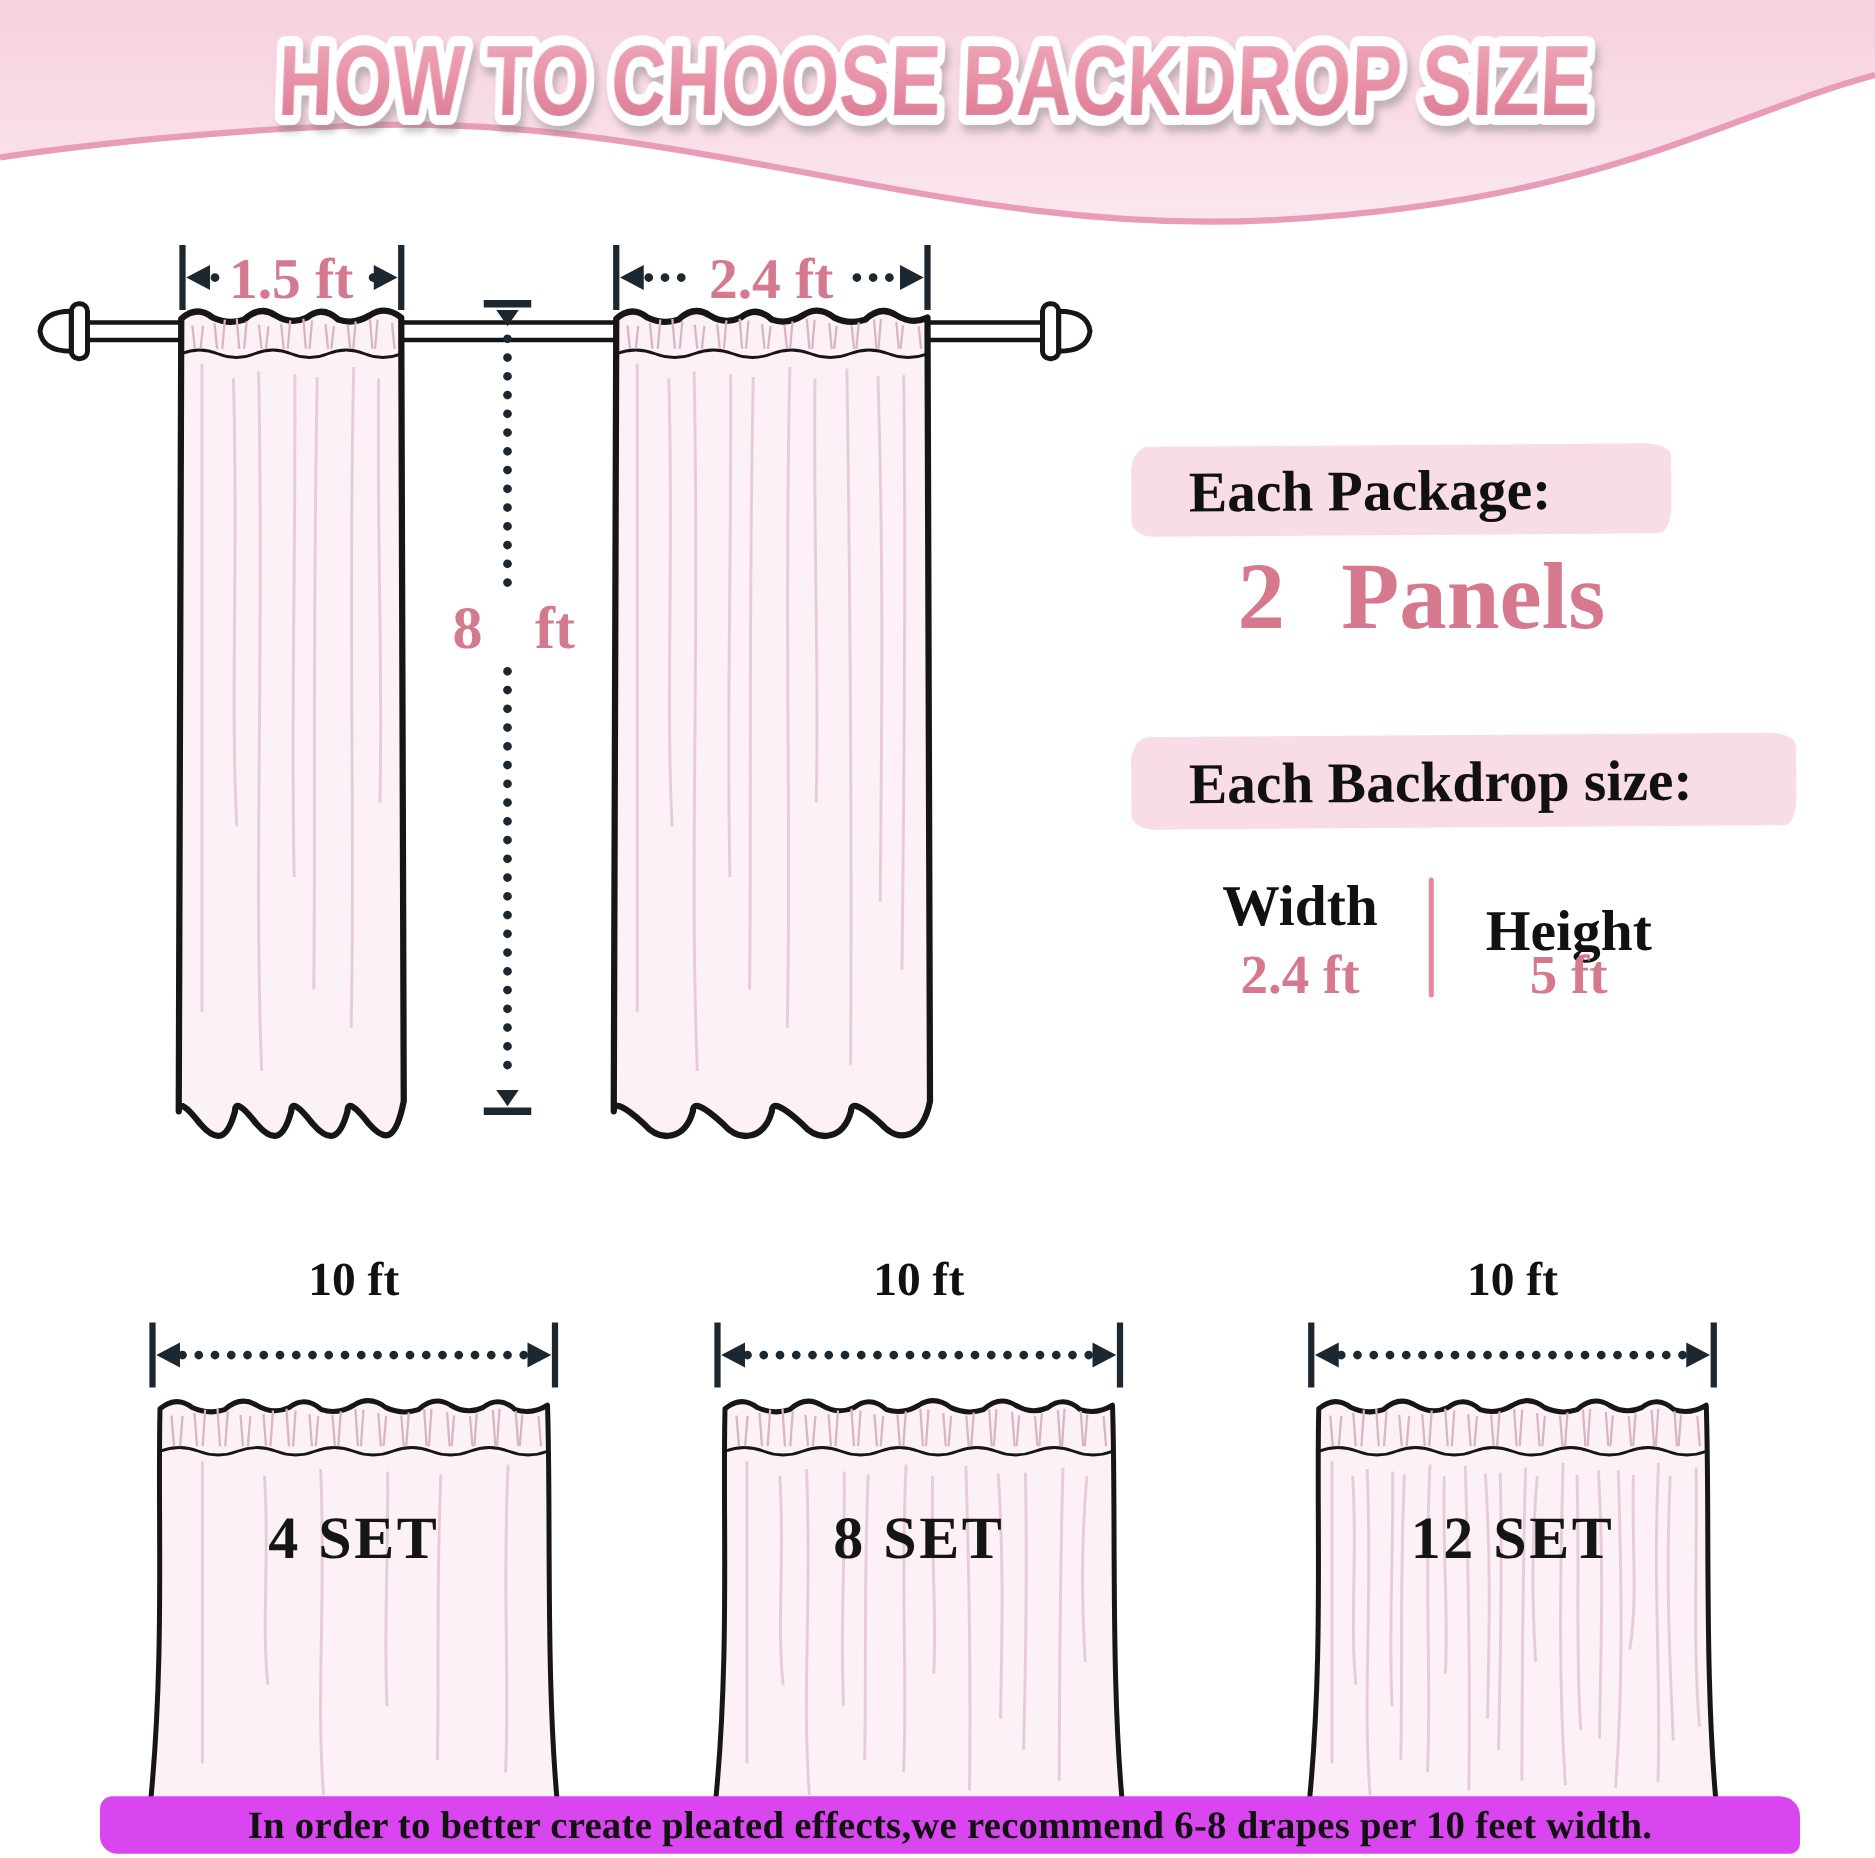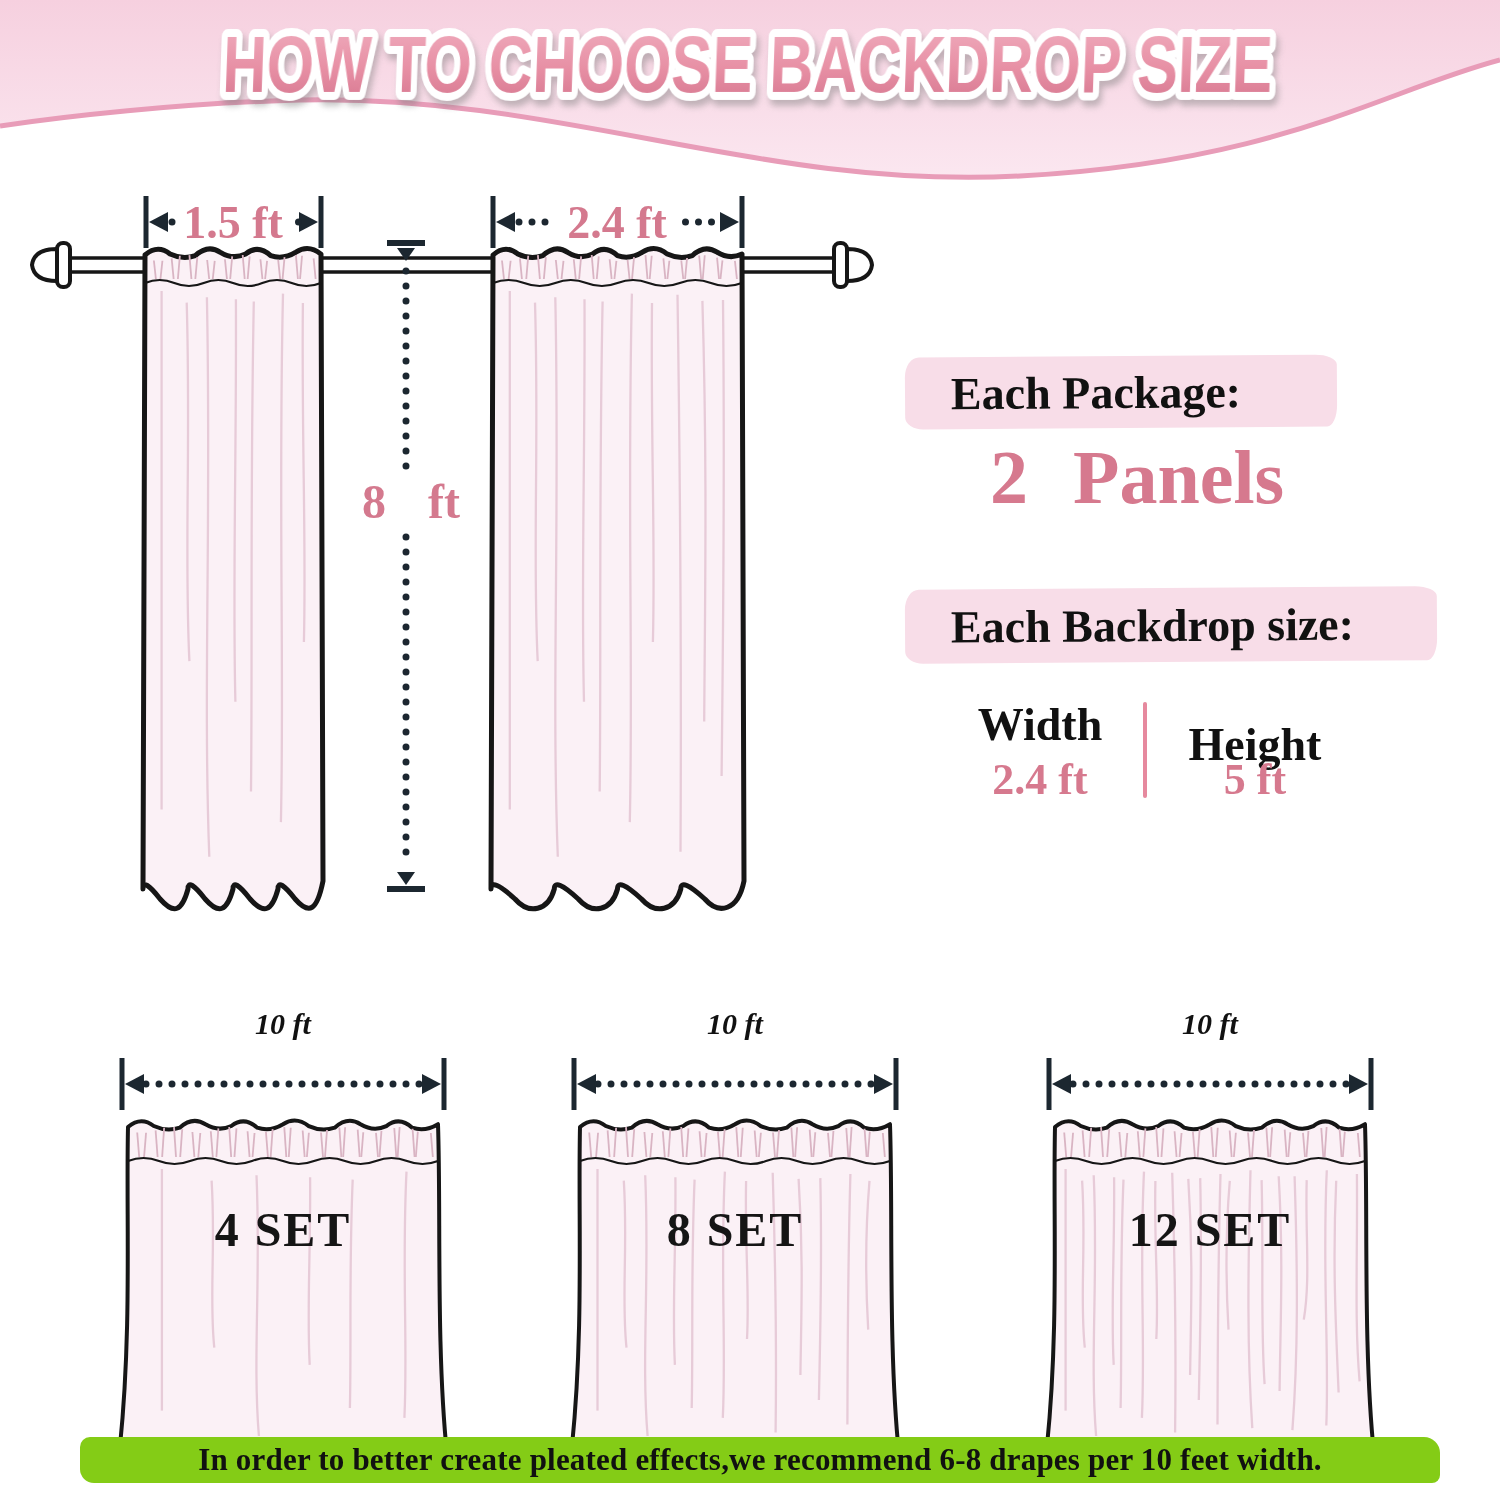--- a/index.html
+++ b/index.html
@@ -22,24 +22,24 @@
   .wh-label{font-weight:bold;color:#111;font-size:46px;text-align:center;width:200px;}
   .wh-value{font-weight:bold;color:#d6798e;font-size:44px;text-align:center;width:200px;}
   .wh-divider{width:4px;background:#e6899e;border-radius:2px;}
 
   
   .dim-label{font-family:"Liberation Serif", serif;font-weight:bold;fill:#d4798e;}
   .set-label{font-family:"Liberation Serif", serif;font-weight:bold;fill:#151515;letter-spacing:2px;}
 
   
   .backdrop{width:330px;}
-  .bd-width-label{font-weight:bold;color:#111;font-size:30px;text-align:center;height:48px;line-height:44px;font-style:italic;}
-
-  
-  #footer-band{left:80px;top:1437px;width:1360px;height:46px;background:#84cc16;
+  .bd-width-label{font-weight:bold;color:#111;font-size:38px;text-align:center;height:48px;line-height:44px;}
+
+  
+  #footer-band{left:80px;top:1437px;width:1360px;height:46px;background:#d946ef;
                border-radius:10px 16px 8px 14px;display:flex;align-items:center;justify-content:center;}
   #footer-band .txt{font-weight:bold;color:#111;font-size:31px;white-space:nowrap;letter-spacing:.2px;}
 </style>
 </head>
 <body>
 
 <svg id="header-svg" class="abs" width="1500" height="240" viewBox="0 0 1500 240">
   <defs>
     <linearGradient id="bandGrad" x1="0" y1="0" x2="0" y2="1">
       <stop offset="0" stop-color="#f6d0df"></stop>

